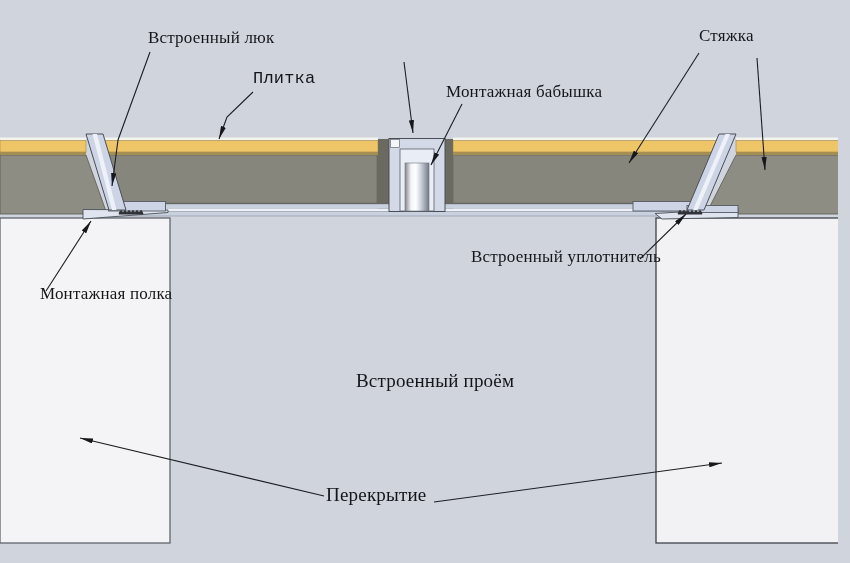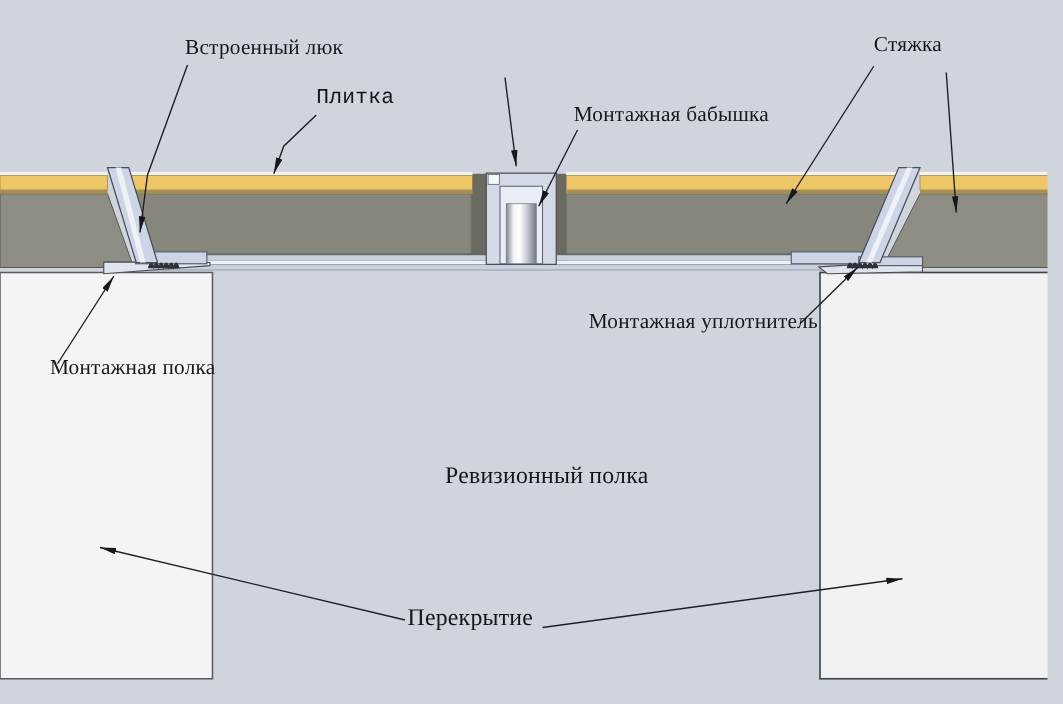--- a/index.html
+++ b/index.html
@@ -125,20 +125,20 @@
       <polyline points="757,58 765,170" marker-end="url(#arr)"></polyline>
       <polyline points="640,259 686,214" marker-end="url(#arr)"></polyline>
       <polyline points="46,291 91,221" marker-end="url(#arr)"></polyline>
       <polyline points="324,496 80,438" marker-end="url(#arr)"></polyline>
       <polyline points="434,502 722,463" marker-end="url(#arr)"></polyline>
     </g>
   </svg>
 
   <div class="lbl" style="left:148px;top:29px;">Встроенный люк</div>
   <div class="lbl" style="left:253px;top:70px;font-family:Liberation Mono, monospace;">Плитка</div>
-  <div class="lbl" style="left:459px;top:83px;">Монтажная бабышка</div>
+  <div class="lbl" style="left:446px;top:83px;">Монтажная бабышка</div>
   <div class="lbl" style="left:699px;top:27px;">Стяжка</div>
-  <div class="lbl" style="left:471px;top:248px;">Монтажная уплотнитель</div>
+  <div class="lbl" style="left:471px;top:248px;">Встроенный уплотнитель</div>
   <div class="lbl" style="left:40px;top:285px;">Монтажная полка</div>
-  <div class="lbl big" style="left:356px;top:371px;">Ревизионный полка</div>
+  <div class="lbl big" style="left:356px;top:371px;">Встроенный проём</div>
   <div class="lbl big" style="left:326px;top:485px;text-align:right;">Перекрытие</div>
 
 </div>
 
 </body></html>

